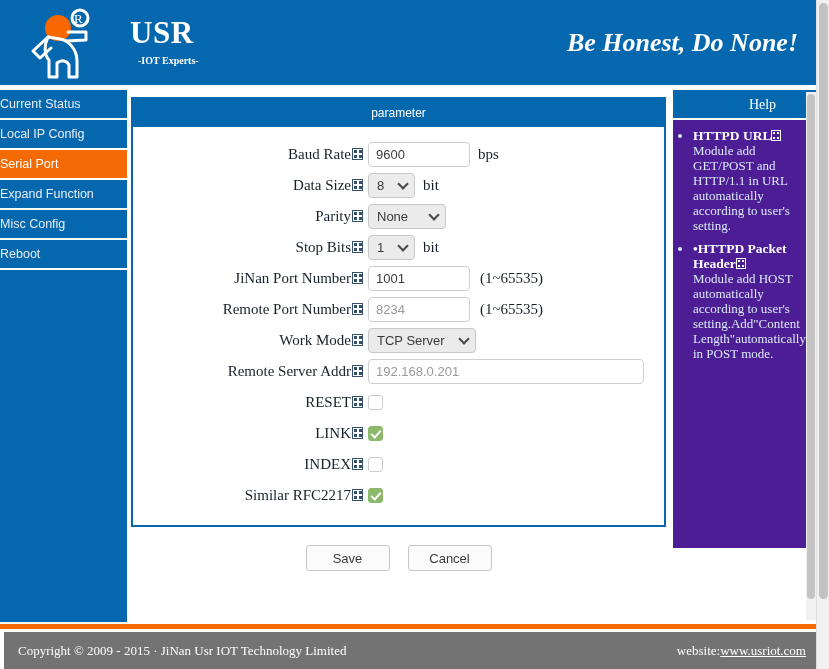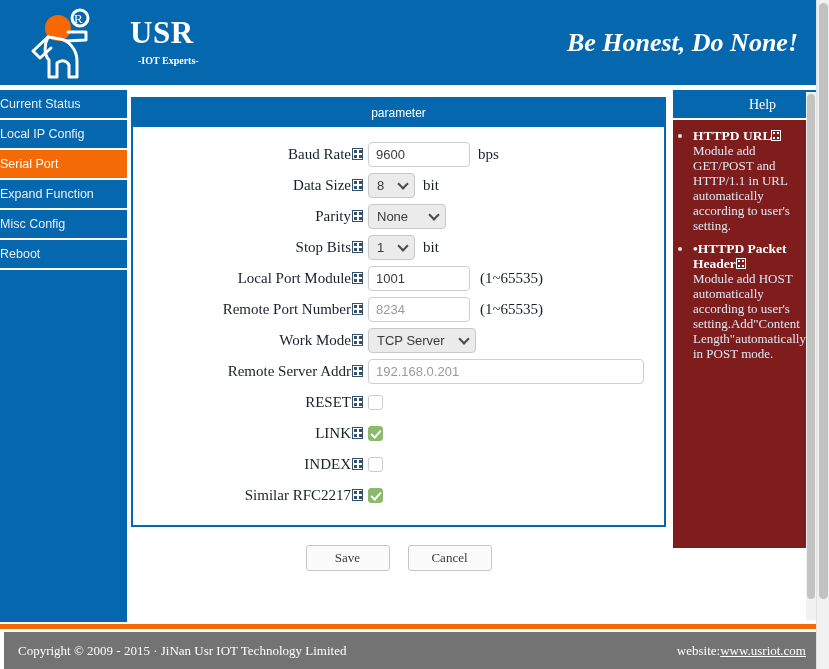--- a/index.html
+++ b/index.html
@@ -213,21 +213,21 @@
     transform: rotate(42deg);
   }
 
   .btn-row {
     display: flex; justify-content: center;
     gap: 18px;
     margin-top: 18px;
   }
   .btn {
     width: 84px; height: 26px;
-    font-family: Liberation Serif, serif;
+    font-family: Liberation Sans, sans-serif;
     font-size: 13px;
     color: #3b3b3b;
     background: #fbfbfb;
     border: 1px solid #c6c6c6;
     border-radius: 3px;
     cursor: pointer;
   }
 
   
   .help {
@@ -239,21 +239,21 @@
     color: #ffffff;
     text-align: center;
     font-family: "Liberation Serif", serif;
     font-size: 14px;
     height: 30px;
     line-height: 30px;
     border-bottom: 2px solid #ffffff;
     padding-left: 36px;
   }
   .help-body {
-    background: #7f1d1d;
+    background: #4c1d95;
     height: 428px;
     padding: 8px 4px 0 6px;
     overflow: hidden;
   }
   .help-body ul {
     margin: 0; padding-left: 14px;
     list-style: disc;
     color: #cfe2f1;
   }
   .help-body li {
@@ -427,21 +427,21 @@
               <select class="sel s-sm">
                 <option>1</option>
               </select>
               <span class="chev"></span>
             </span>
             <span class="unit">bit</span>
           </div>
         </div>
 
         <div class="row">
-          <div class="row-label"><span>Local Port Module</span><span class="tofu"></span></div>
+          <div class="row-label"><span>JiNan Port Number</span><span class="tofu"></span></div>
           <div class="row-field">
             <input class="txt w-med" type="text" value="1001" style="">
             <span class="hint">(1~65535)</span>
           </div>
         </div>
 
         <div class="row">
           <div class="row-label"><span>Remote Port Number</span><span class="tofu"></span></div>
           <div class="row-field">
             <input class="txt w-med" type="text" placeholder="8234" style="">

